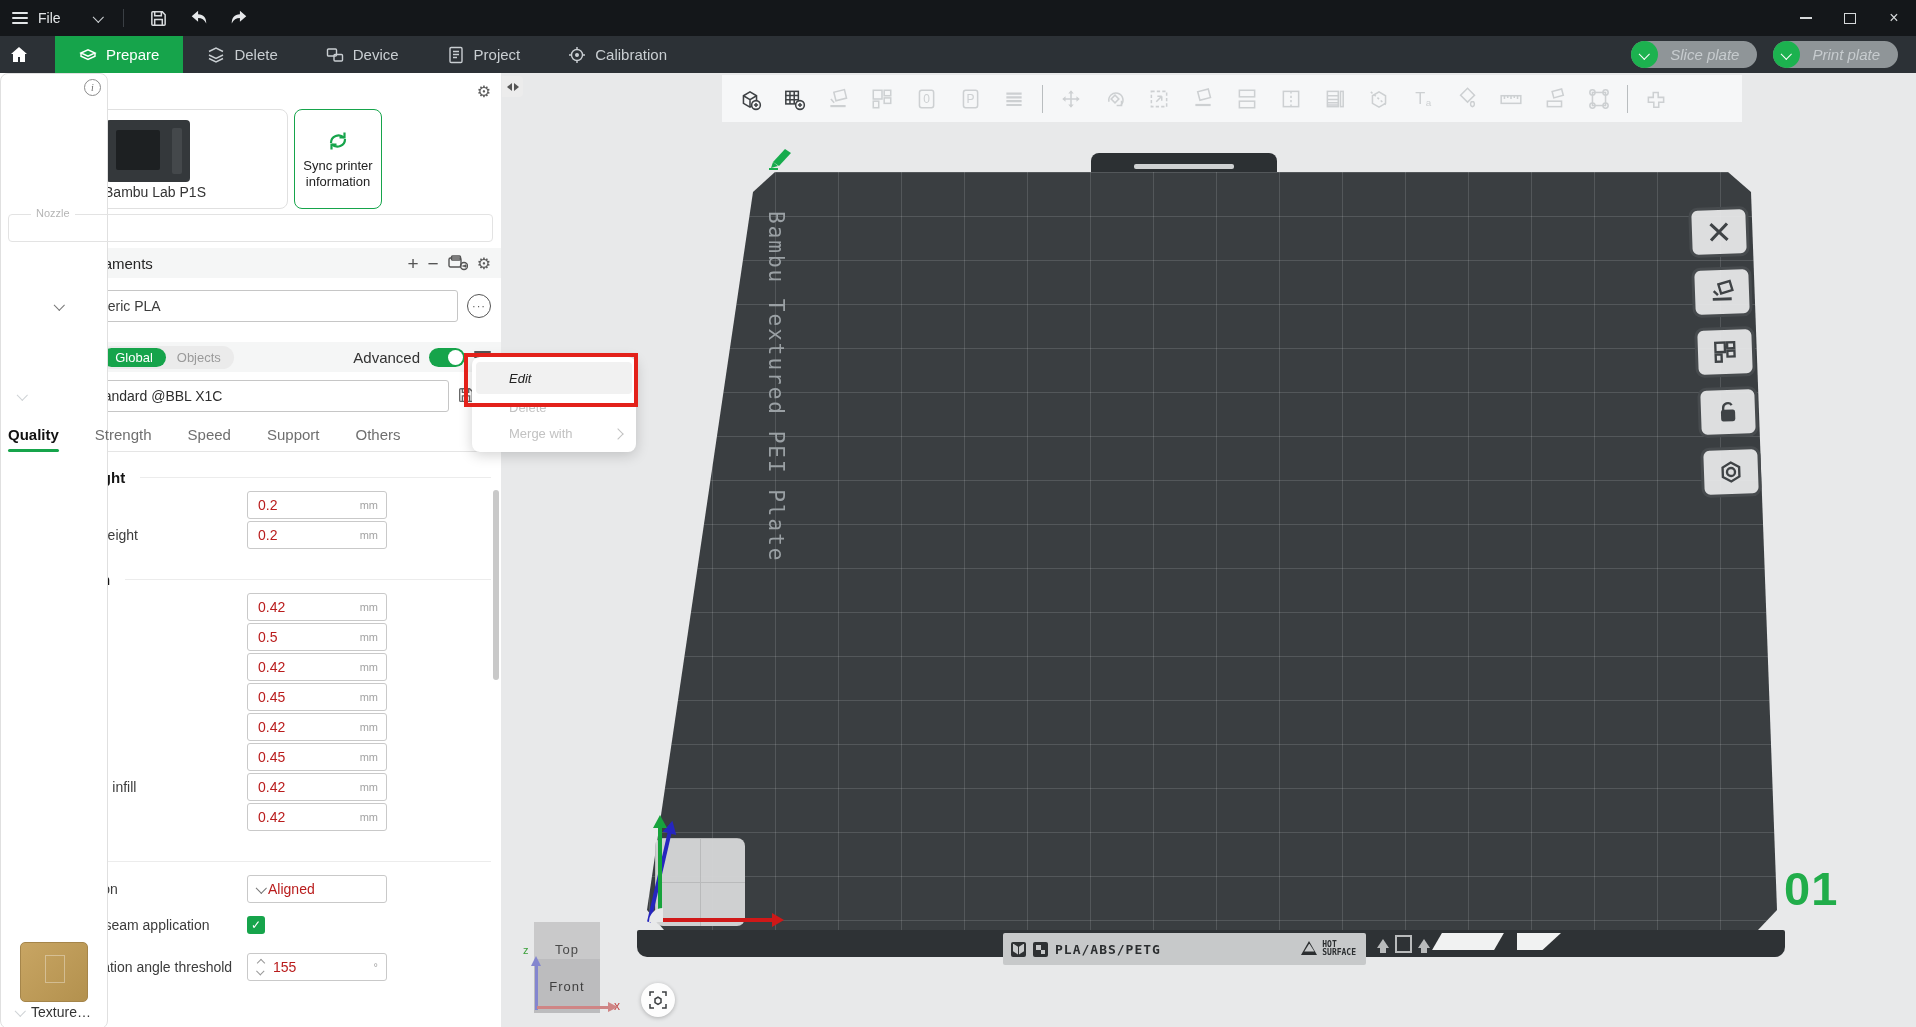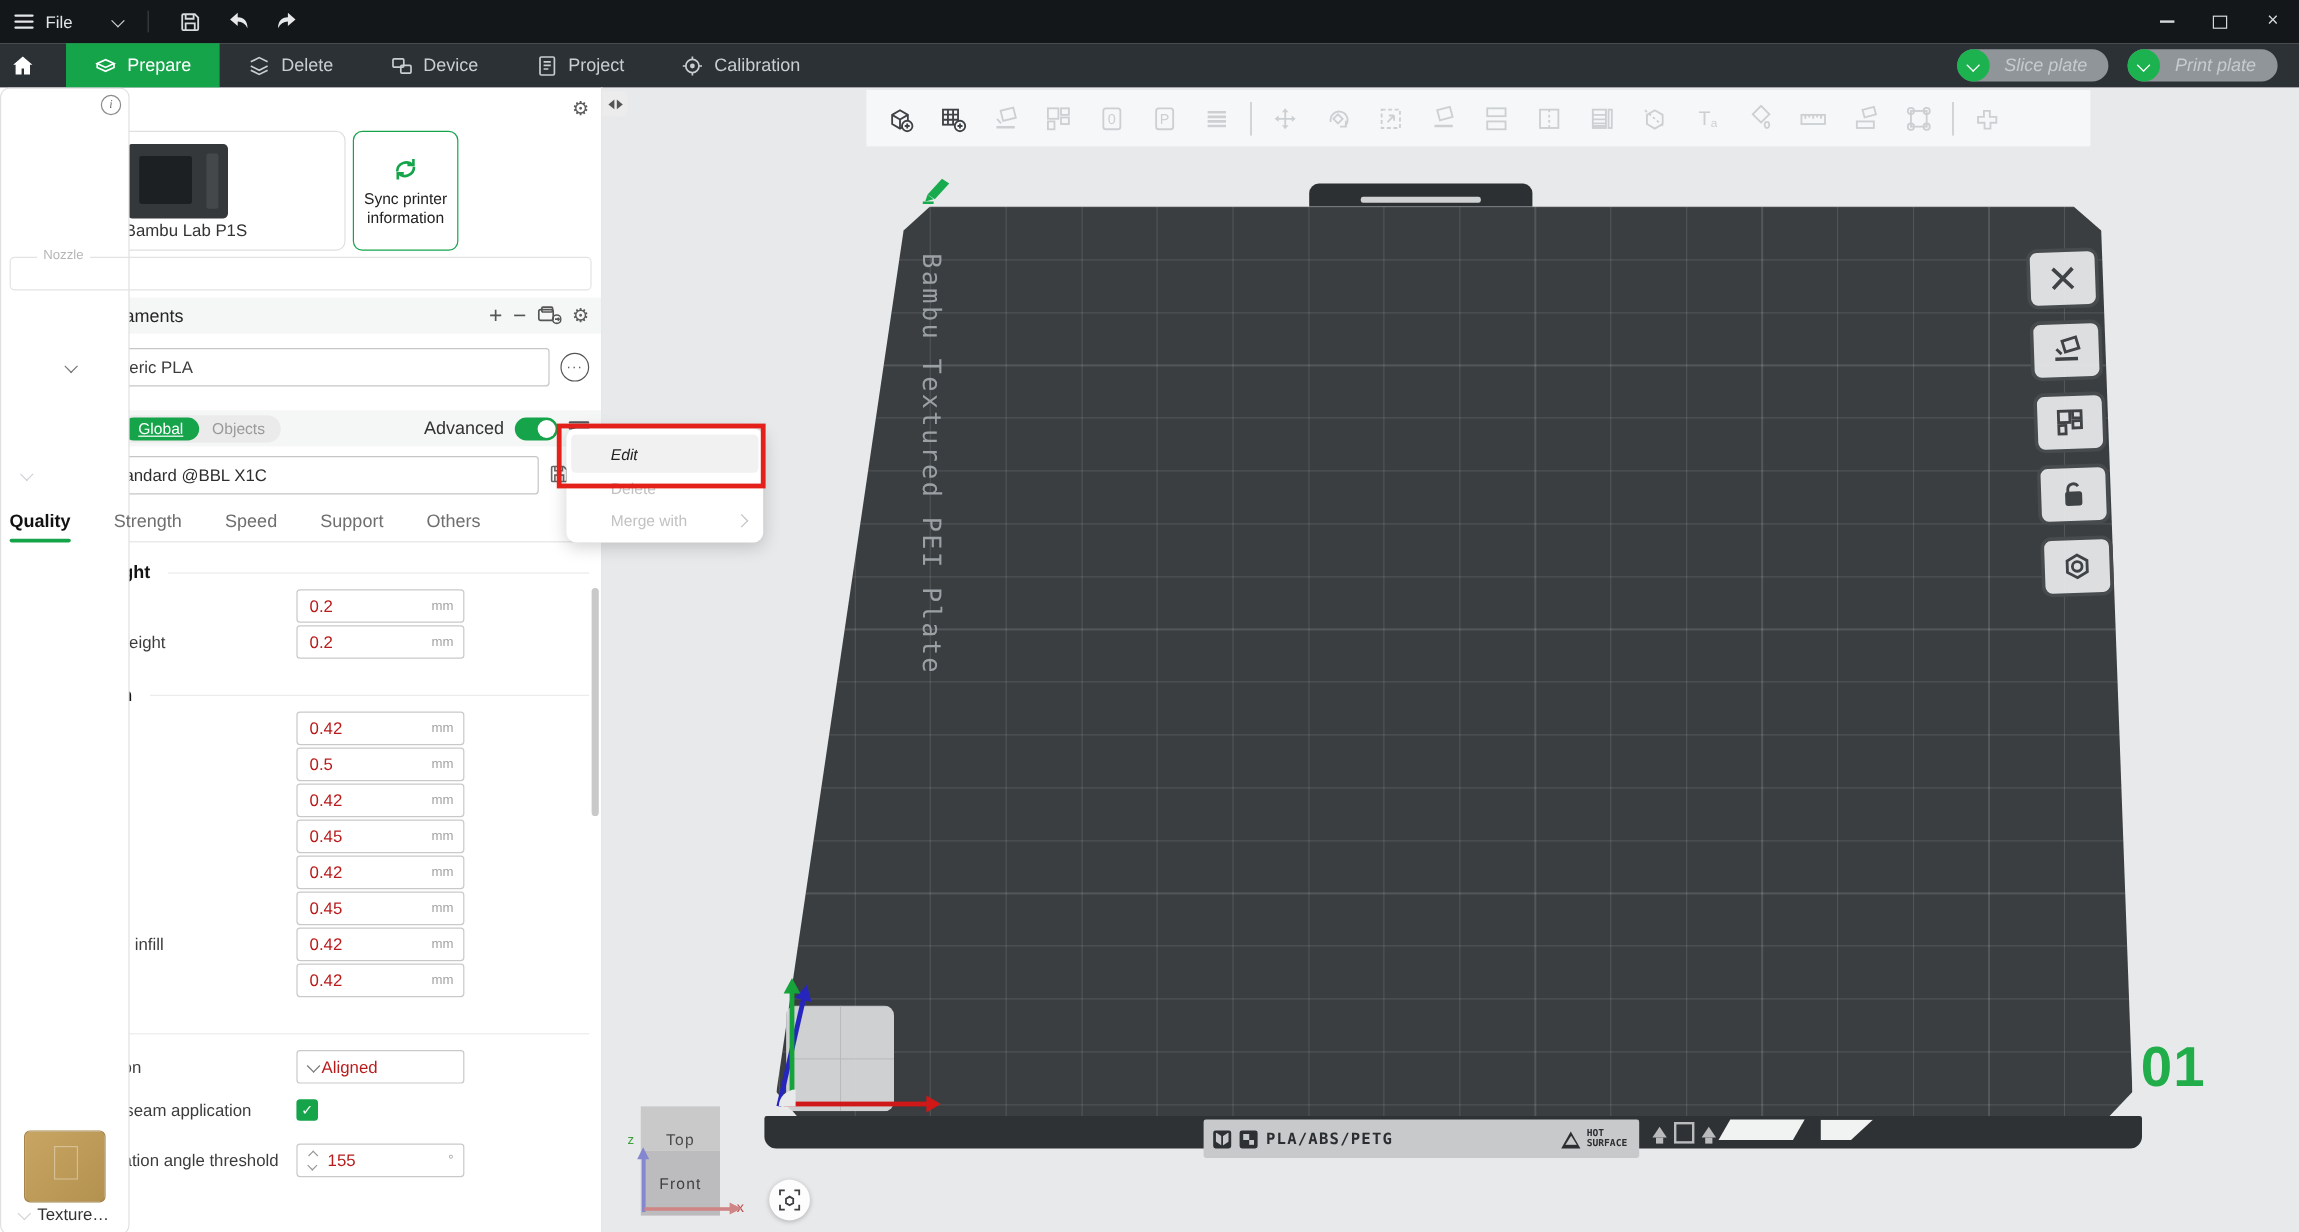--- a/index.html
+++ b/index.html
@@ -62,21 +62,21 @@
   .inp{border:1px solid #c6c6c6;border-radius:3px;height:30px;display:flex;align-items:center;gap:8px;padding:0 10px;background:#fff;}
   .inp .chev{border-color:#777;}
   .filhead,.prochead{display:flex;align-items:center;gap:9px;height:30px;padding:0 10px;background:#f5f6f6;}
   .hd-ic{display:flex;align-items:center;}
   .plusminus{font-size:19px;color:#555;line-height:1;}
   .fil-row{display:flex;align-items:center;gap:9px;padding:12px 10px 0 8px;}
   .slot{width:24px;height:26px;border:2px solid #6e6e6e;border-radius:3px;display:flex;align-items:center;justify-content:center;font-size:14px;color:#222;}
   .dots-btn{width:22px;height:22px;border:1.5px solid #555;border-radius:50%;display:flex;align-items:center;justify-content:center;
     font-size:11px;color:#555;letter-spacing:1px;line-height:0;}
   .pills{display:flex;align-items:center;background:#ebebeb;border-radius:13px;height:23px;padding:0 2px;}
-  .pill-on{background:#16a44b;color:#fff;border-radius:11px;height:19px;display:flex;align-items:center;padding:0 13px;font-size:13px;text-decoration:underline;}
+  .pill-on{background:#16a44b;color:#fff;border-radius:11px;height:19px;display:flex;align-items:center;padding:0 13px;font-size:13px;}
   .pill-off{color:#9a9a9a;padding:0 11px;font-size:13px;}
   .toggle{width:36px;height:19px;border-radius:10px;background:#16a44b;position:relative;}
   .toggle:before{content:"";position:absolute;right:2px;top:2px;width:15px;height:15px;border-radius:50%;background:#fff;}
   .listic{display:flex;flex-direction:column;gap:3px;width:17px;}
   .listic i{height:2px;background:#555;border-radius:1px;}
   .preset-row{display:flex;align-items:center;gap:8px;padding:8px 10px 0 8px;}
   .preset-box{flex:1;border:1px solid #c6c6c6;border-radius:3px;height:30px;display:flex;align-items:center;gap:9px;padding:0 10px;color:#2e2e2e;}
   .ptabs{display:flex;gap:0;border-bottom:1px solid #e5e5e5;margin-top:8px;padding:0 8px;}
   .ptab{padding:6px 0 8px 0;margin-right:36px;color:#6f6f6f;font-size:15px;position:relative;}
   .ptab.active{color:#111;font-weight:bold;}
@@ -138,21 +138,21 @@
     font-family:"DejaVu Sans Mono",monospace;font-size:21px;letter-spacing:2px;color:#9aa0a4;white-space:nowrap;}
   .front-bar{position:absolute;left:136px;top:857px;width:1148px;height:27px;background:#2e3235;border-radius:2px 2px 10px 10px;}
   .fb-strip{position:absolute;left:366px;top:3px;width:363px;height:21px;background:#c7c9ca;border-radius:2px;
     display:flex;align-items:center;gap:7px;padding:16px 8px;box-sizing:border-box;}
   .fb-logo,.fb-qr{width:15px;height:15px;background:#2e3133;border-radius:2px;position:relative;}
   .fb-logo:before{content:"";position:absolute;left:2px;top:2px;width:5px;height:11px;background:#c7c9ca;clip-path:polygon(0 0,100% 30%,100% 100%,0 70%);}
   .fb-logo:after{content:"";position:absolute;right:2px;top:2px;width:5px;height:11px;background:#c7c9ca;clip-path:polygon(0 30%,100% 0,100% 70%,0 100%);}
   .fb-qr:before{content:"";position:absolute;left:3px;top:3px;width:5px;height:5px;background:#c7c9ca;}
   .fb-qr:after{content:"";position:absolute;right:3px;bottom:3px;width:4px;height:4px;background:#c7c9ca;}
   .fb-label{font-family:"DejaVu Sans Mono",monospace;font-weight:bold;font-size:13px;color:#2b2e30;letter-spacing:1px;}
-  .fb-hot{margin-left:auto;display:flex;align-items:flex-end;gap:5px;padding-right:2px;}
+  .fb-hot{margin-left:auto;display:flex;align-items:flex-start;gap:5px;padding-right:2px;}
   .fb-hot .txt{font-family:"DejaVu Sans Mono",monospace;font-weight:bold;font-size:8px;line-height:1.05;color:#2b2e30;}
   .warn-tri{width:0;height:0;border-left:8px solid transparent;border-right:8px solid transparent;border-bottom:14px solid #2b2e30;position:relative;}
   .warn-tri:before{content:"";position:absolute;left:-5px;top:3px;width:10px;height:8px;background:#c7c9ca;
     clip-path:polygon(50% 0,100% 100%,0 100%);}
   .fb-icons{position:absolute;left:740px;top:3px;display:flex;align-items:center;gap:6px;height:21px;}
   .arrow-up{width:0;height:0;border-left:6px solid transparent;border-right:6px solid transparent;border-bottom:9px solid #b9bbbc;position:relative;}
   .arrow-up:after{content:"";position:absolute;left:-3px;top:9px;width:6px;height:5px;background:#b9bbbc;}
   .sq-out{width:13px;height:14px;border:2px solid #b9bbbc;}
   .wedge1{position:absolute;left:800px;top:3px;width:62px;height:17px;background:#f1f2f2;transform:skewX(-30deg);}
   .wedge2{position:absolute;left:880px;top:3px;width:44px;height:17px;background:#f1f2f2;clip-path:polygon(0 0,100% 0,58% 100%,0 100%);}

